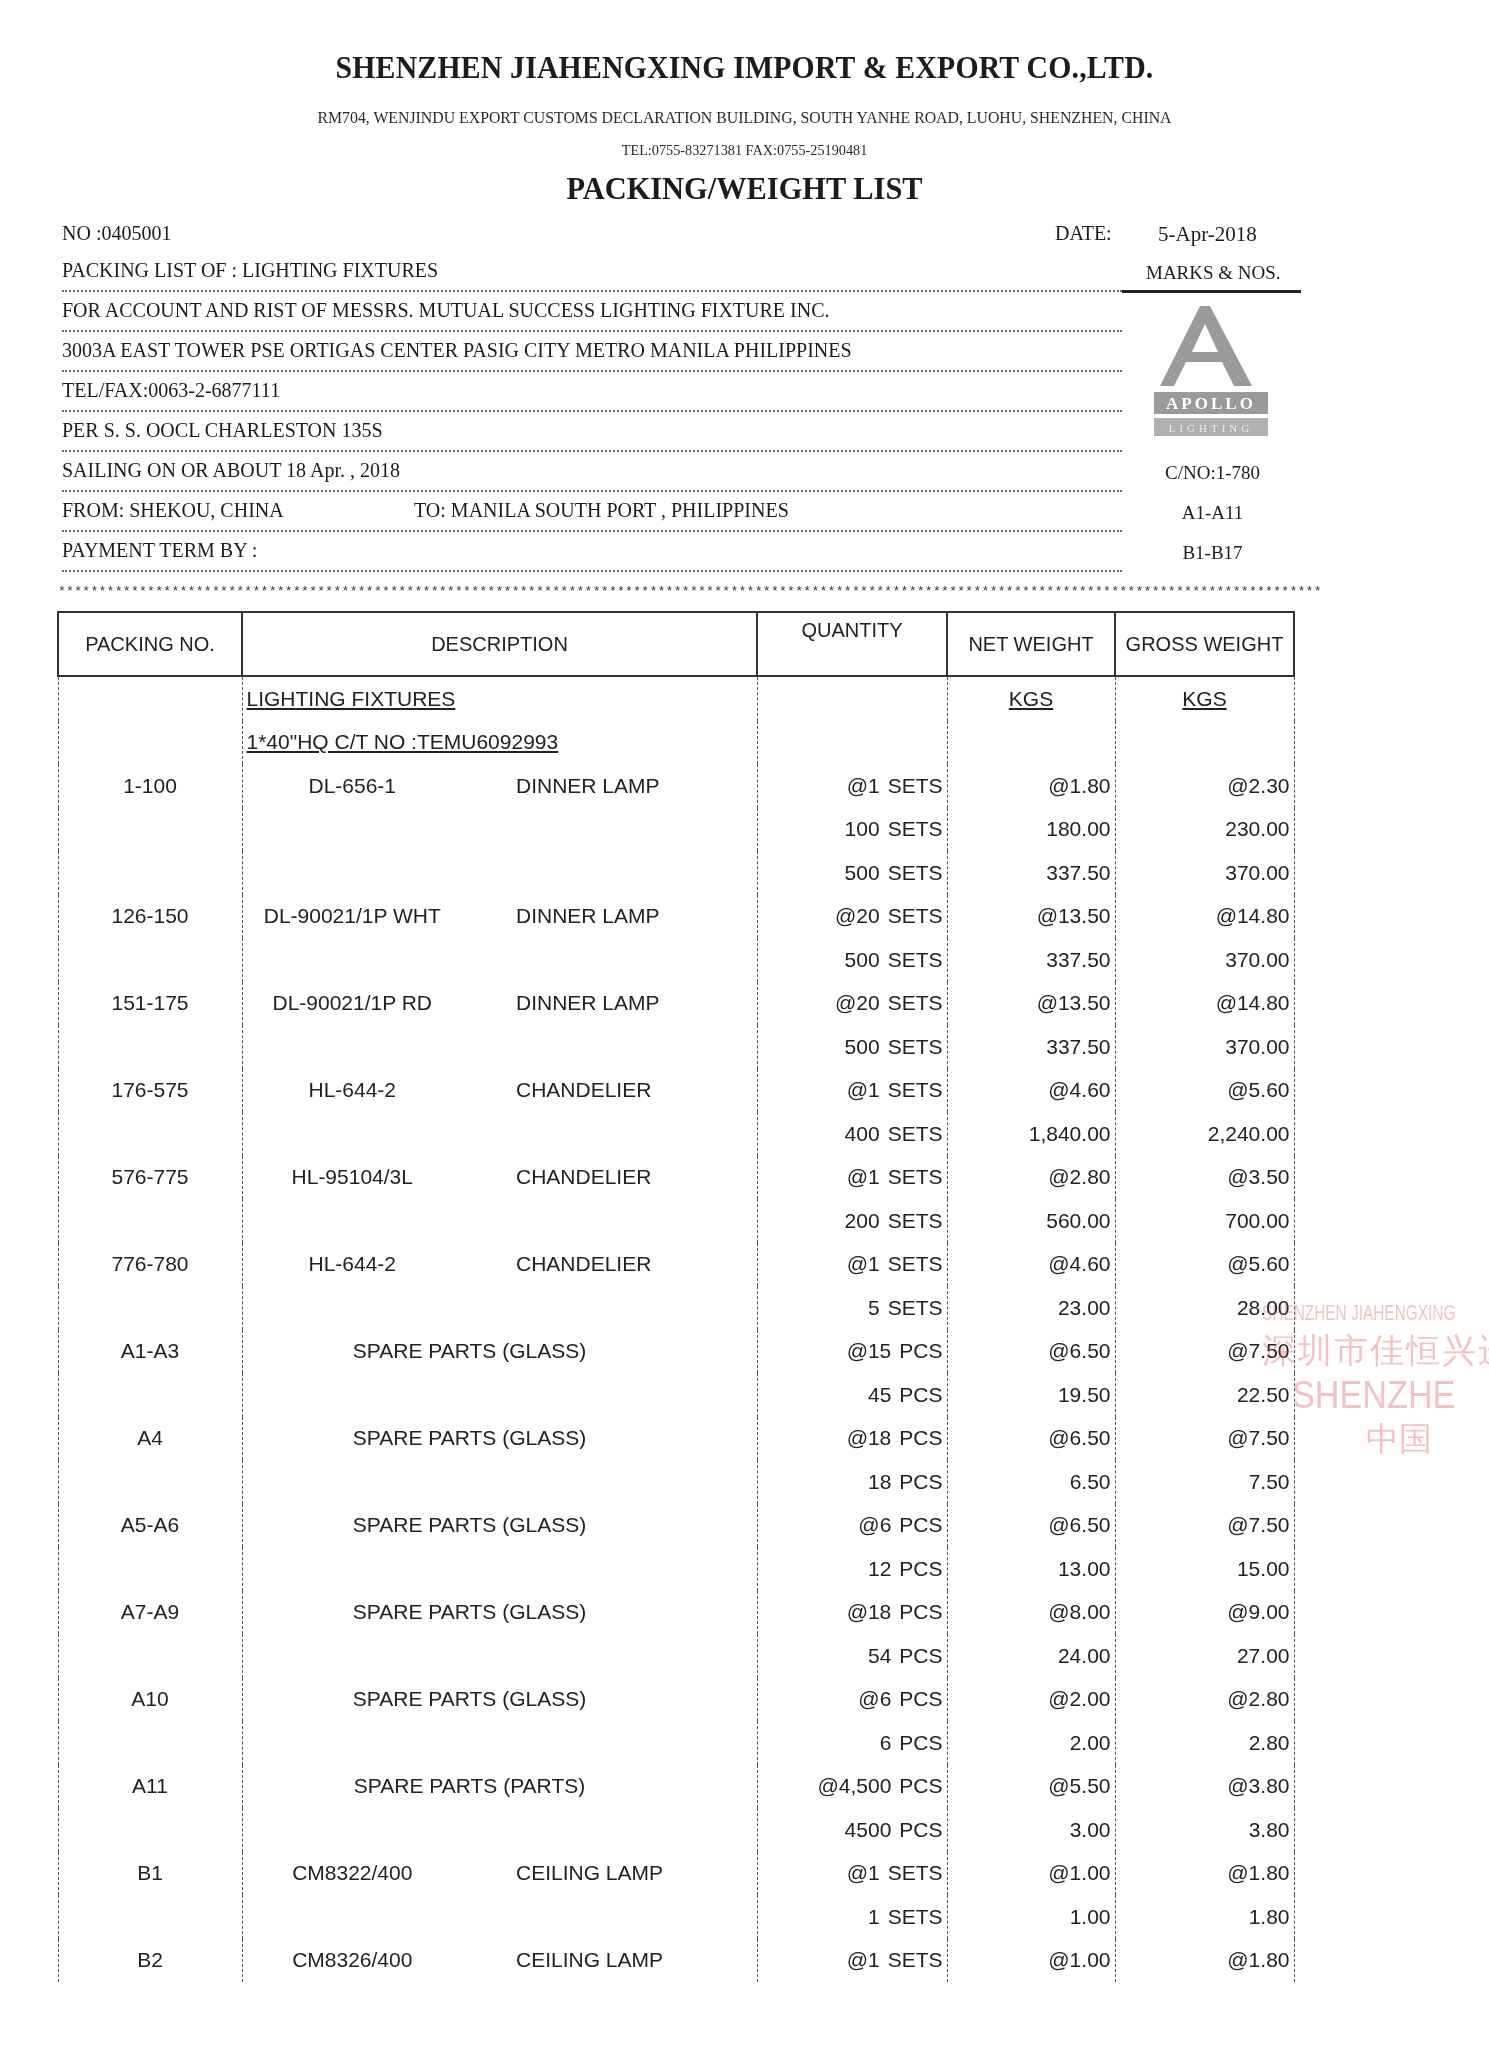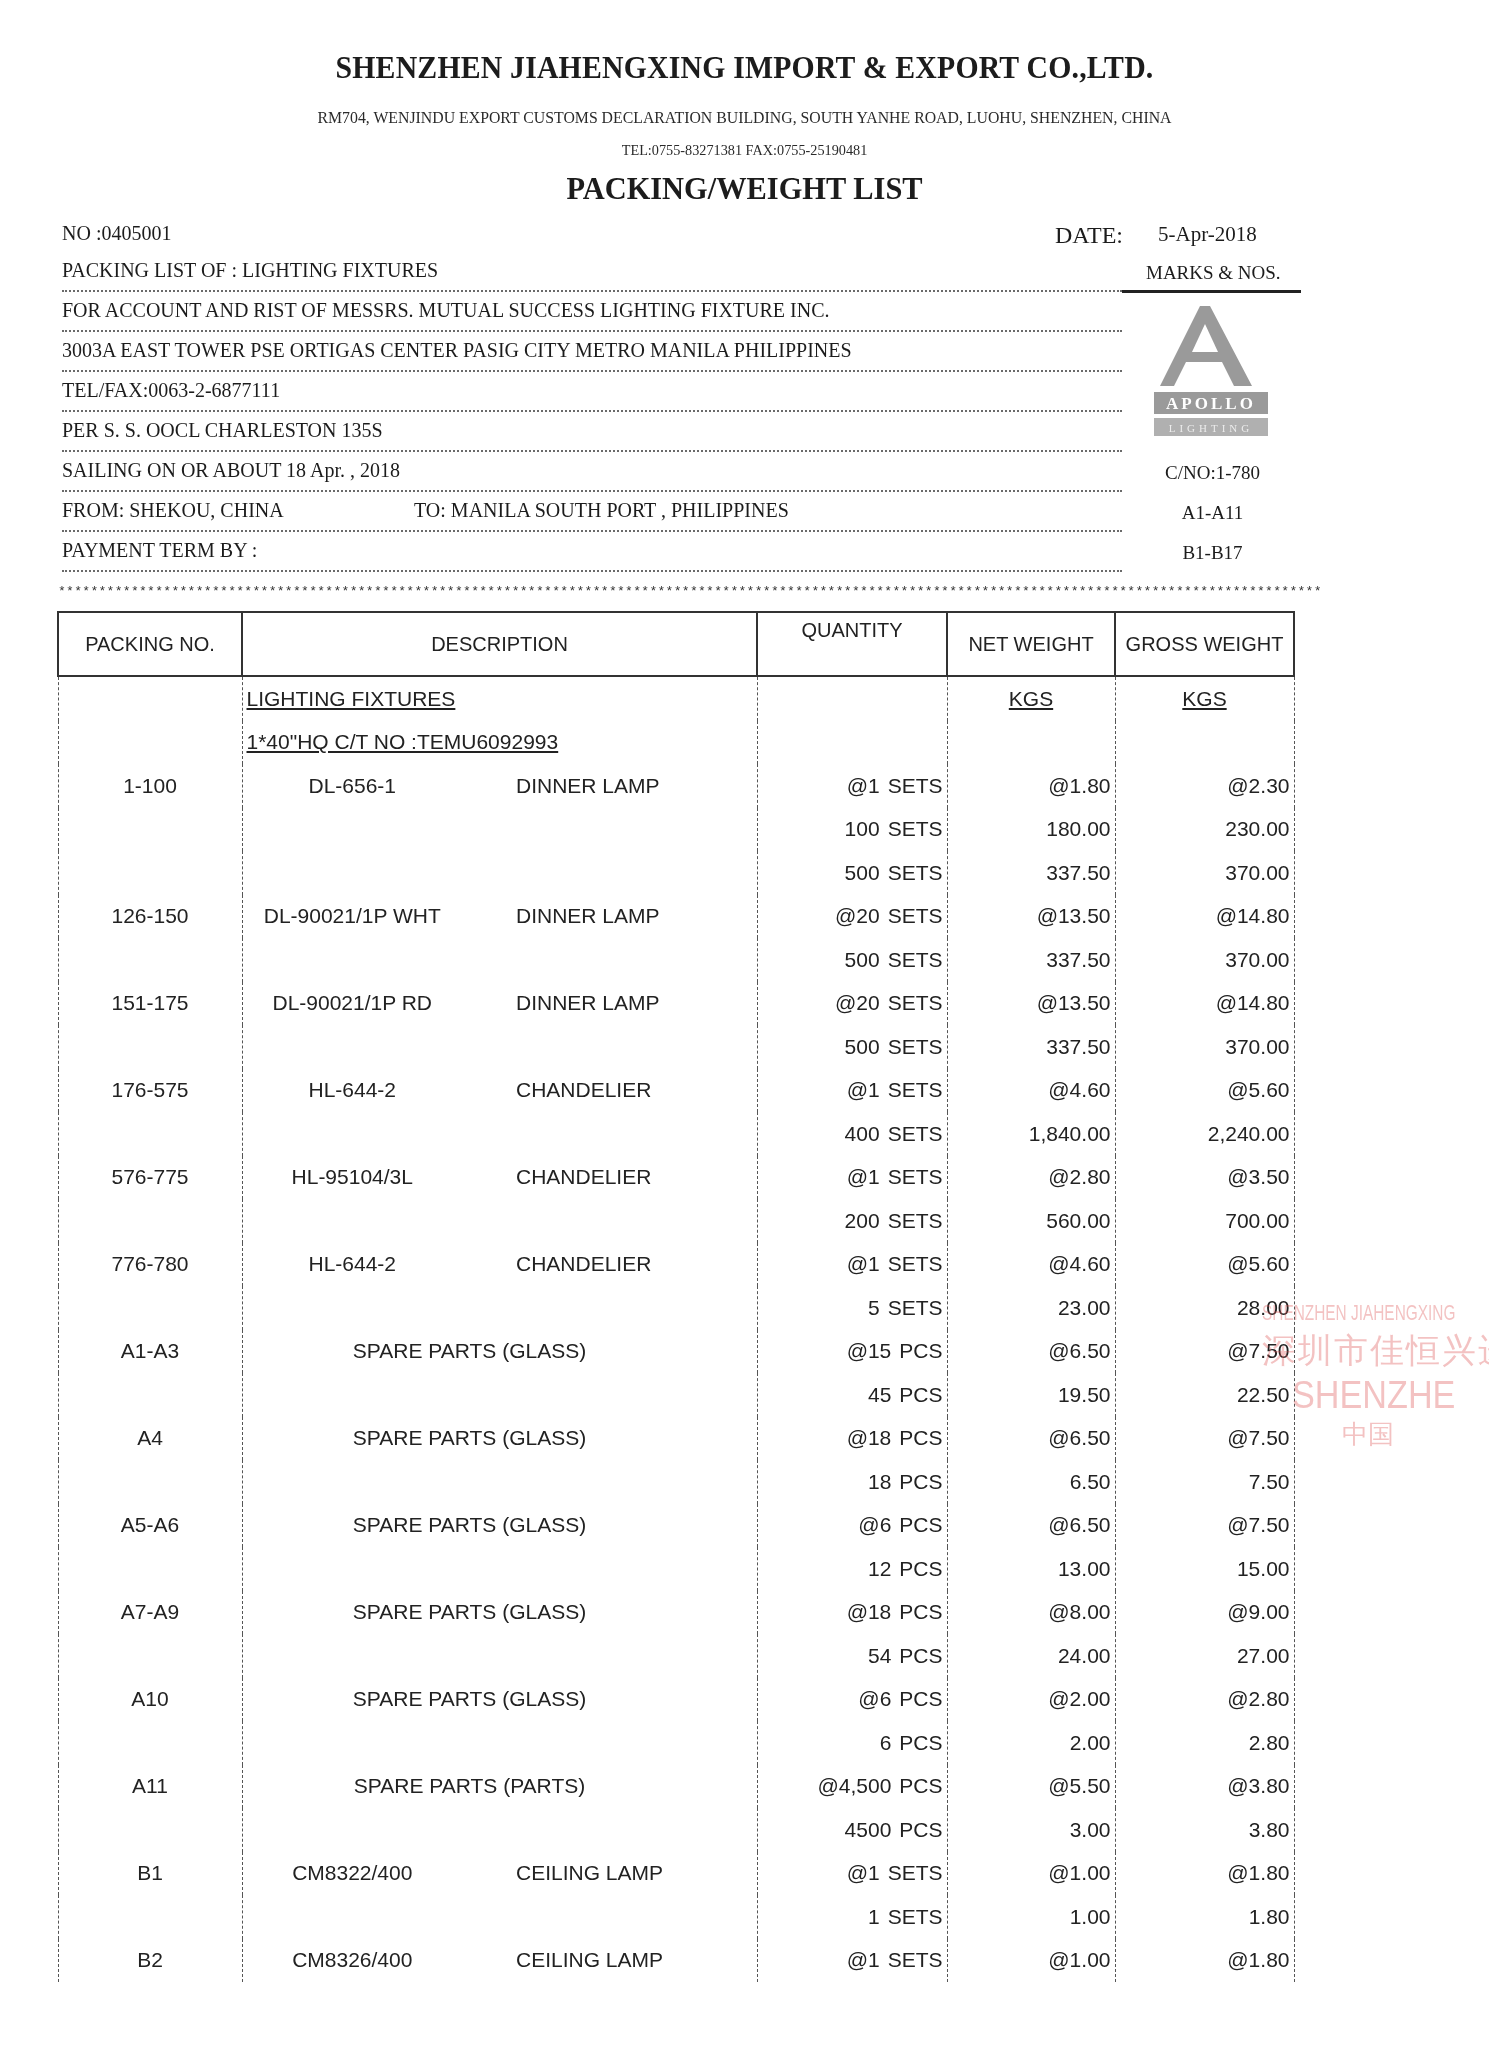--- a/index.html
+++ b/index.html
@@ -6,21 +6,21 @@
   body { width: 1489px; height: 2048px; position: relative; overflow: hidden; color: #1c1c1c; }
   .serif { font-family: "Liberation Serif", "DejaVu Serif", serif; }
   .abs { position: absolute; white-space: nowrap; }
 
   .company { left: 0; width: 1489px; top: 50px; text-align: center; font-size: 31px; font-weight: bold; letter-spacing: 0.2px; transform: scaleX(0.96); }
   .address { left: 0; width: 1489px; top: 108px; text-align: center; font-size: 17px; transform: scaleX(0.93); color: #2a2a2a; }
   .telfax { left: 0; width: 1489px; top: 142px; text-align: center; font-size: 15px; color: #2a2a2a; transform: scaleX(0.95); }
   .doc-title { left: 0; width: 1489px; top: 170px; text-align: center; font-size: 32px; font-weight: bold; transform: scaleX(0.95); }
 
   .no-line { left: 62px; top: 222px; font-size: 20px; }
-  .date-label { left: 1055px; top: 222px; font-size: 24px; }
+  .date-label { left: 1055px; top: 222px; font-size: 20px; }
   .date-value { left: 1158px; top: 222px; font-size: 21px; }
 
   .info-row { position: absolute; left: 62px; width: 1060px; height: 40px; border-bottom: 2px dotted #6a6a6a; font-size: 20px; line-height: 36px; box-sizing: border-box; }
   .info-row span { white-space: nowrap; }
 
   .marks-title { left: 1146px; top: 262px; font-size: 19px; }
   .marks-rule { position: absolute; left: 1122px; top: 290px; width: 179px; height: 0; border-top: 3px solid #222; }
   .logo { position: absolute; left: 1148px; top: 302px; width: 126px; height: 136px; }
   .marks-nos { position: absolute; left: 1130px; width: 165px; text-align: center; font-size: 19px; }
 
@@ -47,21 +47,21 @@
   td.hdr-desc { text-align: left; padding-left: 4px !important; }
   td.unit { text-align: center; }
   .ul { text-decoration: underline; }
   .qn { display: inline-block; text-align: right; }
   .qu { display: inline-block; text-align: left; margin-left: 8px; }
 
   .stamp { position: absolute; left: 1262px; top: 1300px; width: 200px; color: rgba(220, 80, 80, 0.35); font-family: "Liberation Sans", "DejaVu Sans", sans-serif; pointer-events: none; }
   .stamp .s1 { font-size: 22px; transform: scaleX(0.7); transform-origin: left; white-space: nowrap; }
   .stamp .s2 { font-size: 34px; letter-spacing: 2px; white-space: nowrap; margin-top: 2px; }
   .stamp .s3 { font-size: 38px; white-space: nowrap; margin-left: 30px; transform: scaleX(0.9); transform-origin: left; }
-  .stamp .s4 { font-size: 26px; margin-left: 80px; }
+  .stamp .s4 { font-size: 33px; margin-left: 104px; }
 </style>
 </head>
 <body>
 
 <div class="abs serif company">SHENZHEN JIAHENGXING IMPORT &amp; EXPORT CO.,LTD.</div>
 <div class="abs serif address">RM704, WENJINDU EXPORT CUSTOMS DECLARATION BUILDING, SOUTH YANHE ROAD, LUOHU, SHENZHEN, CHINA</div>
 <div class="abs serif telfax">TEL:0755-83271381  FAX:0755-25190481</div>
 <div class="abs serif doc-title">PACKING/WEIGHT LIST</div>
 
 <div class="abs serif no-line">NO :0405001</div>

